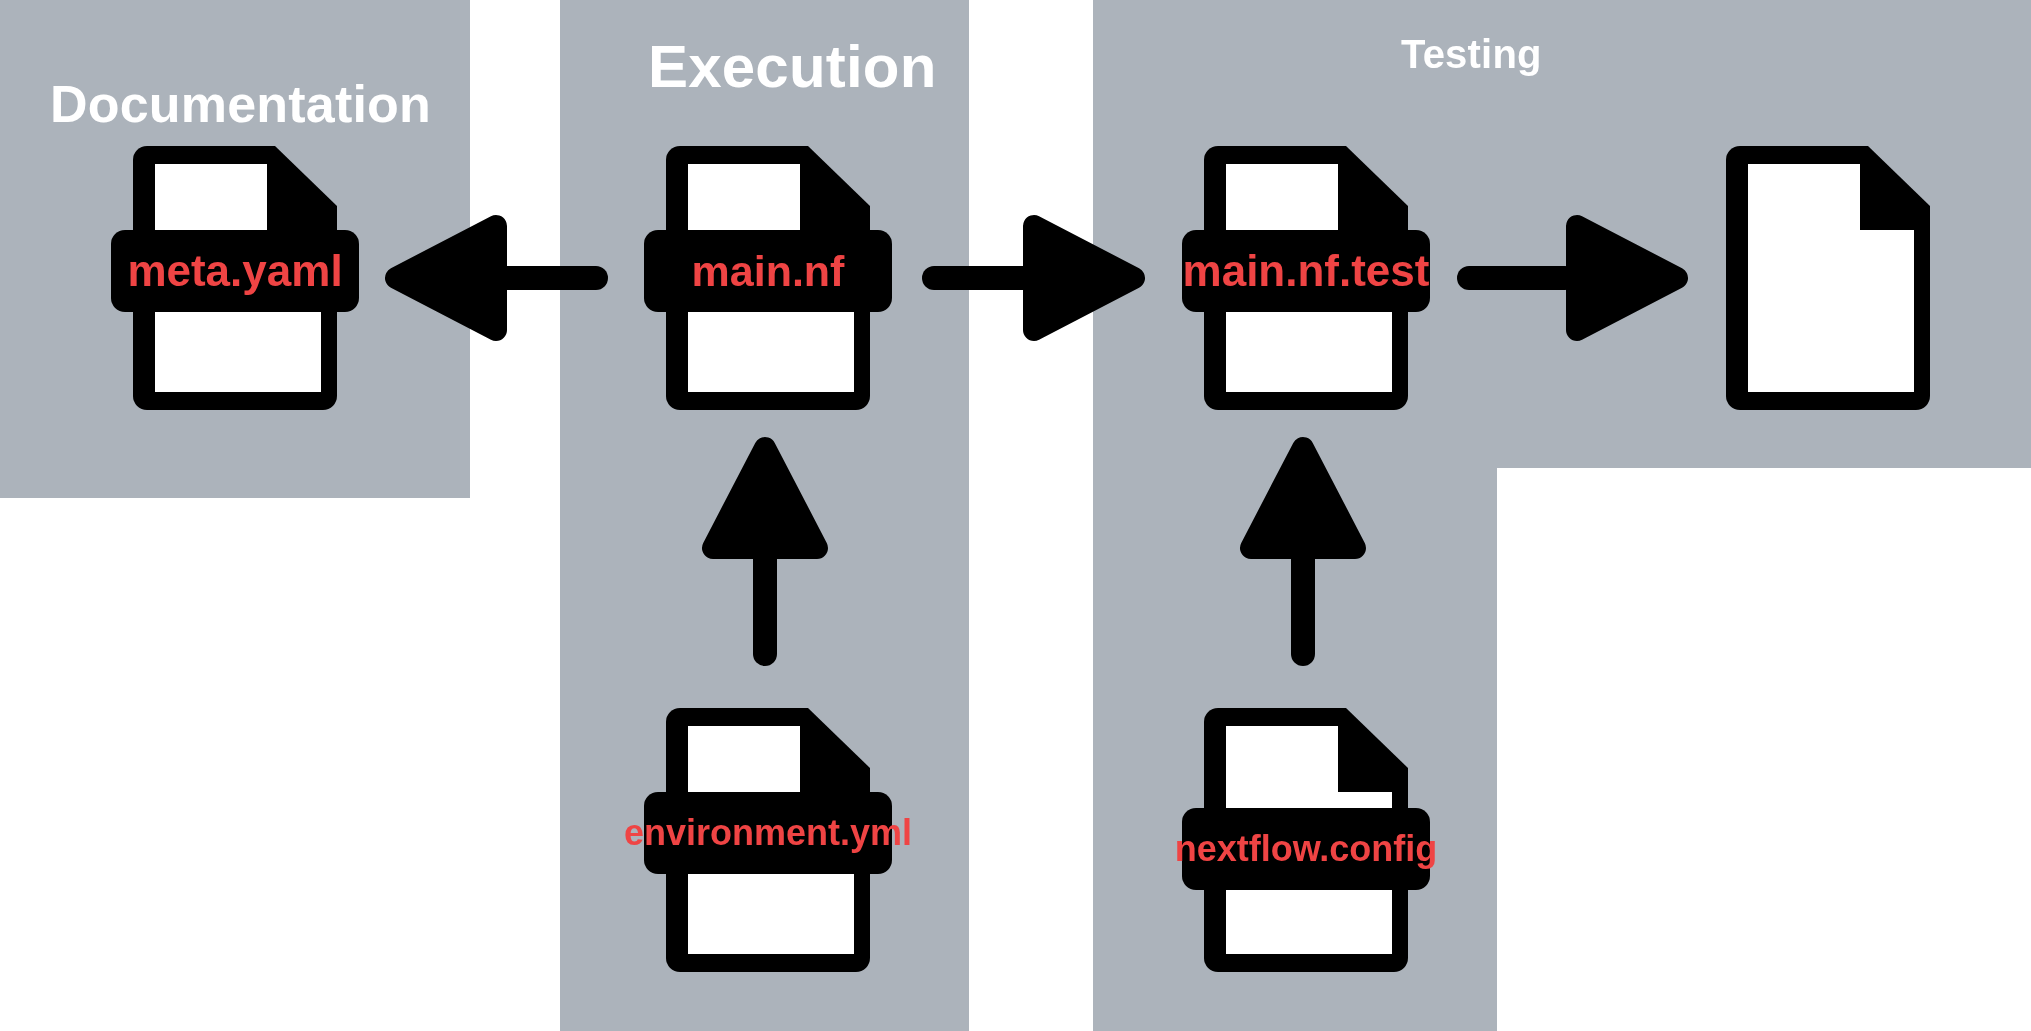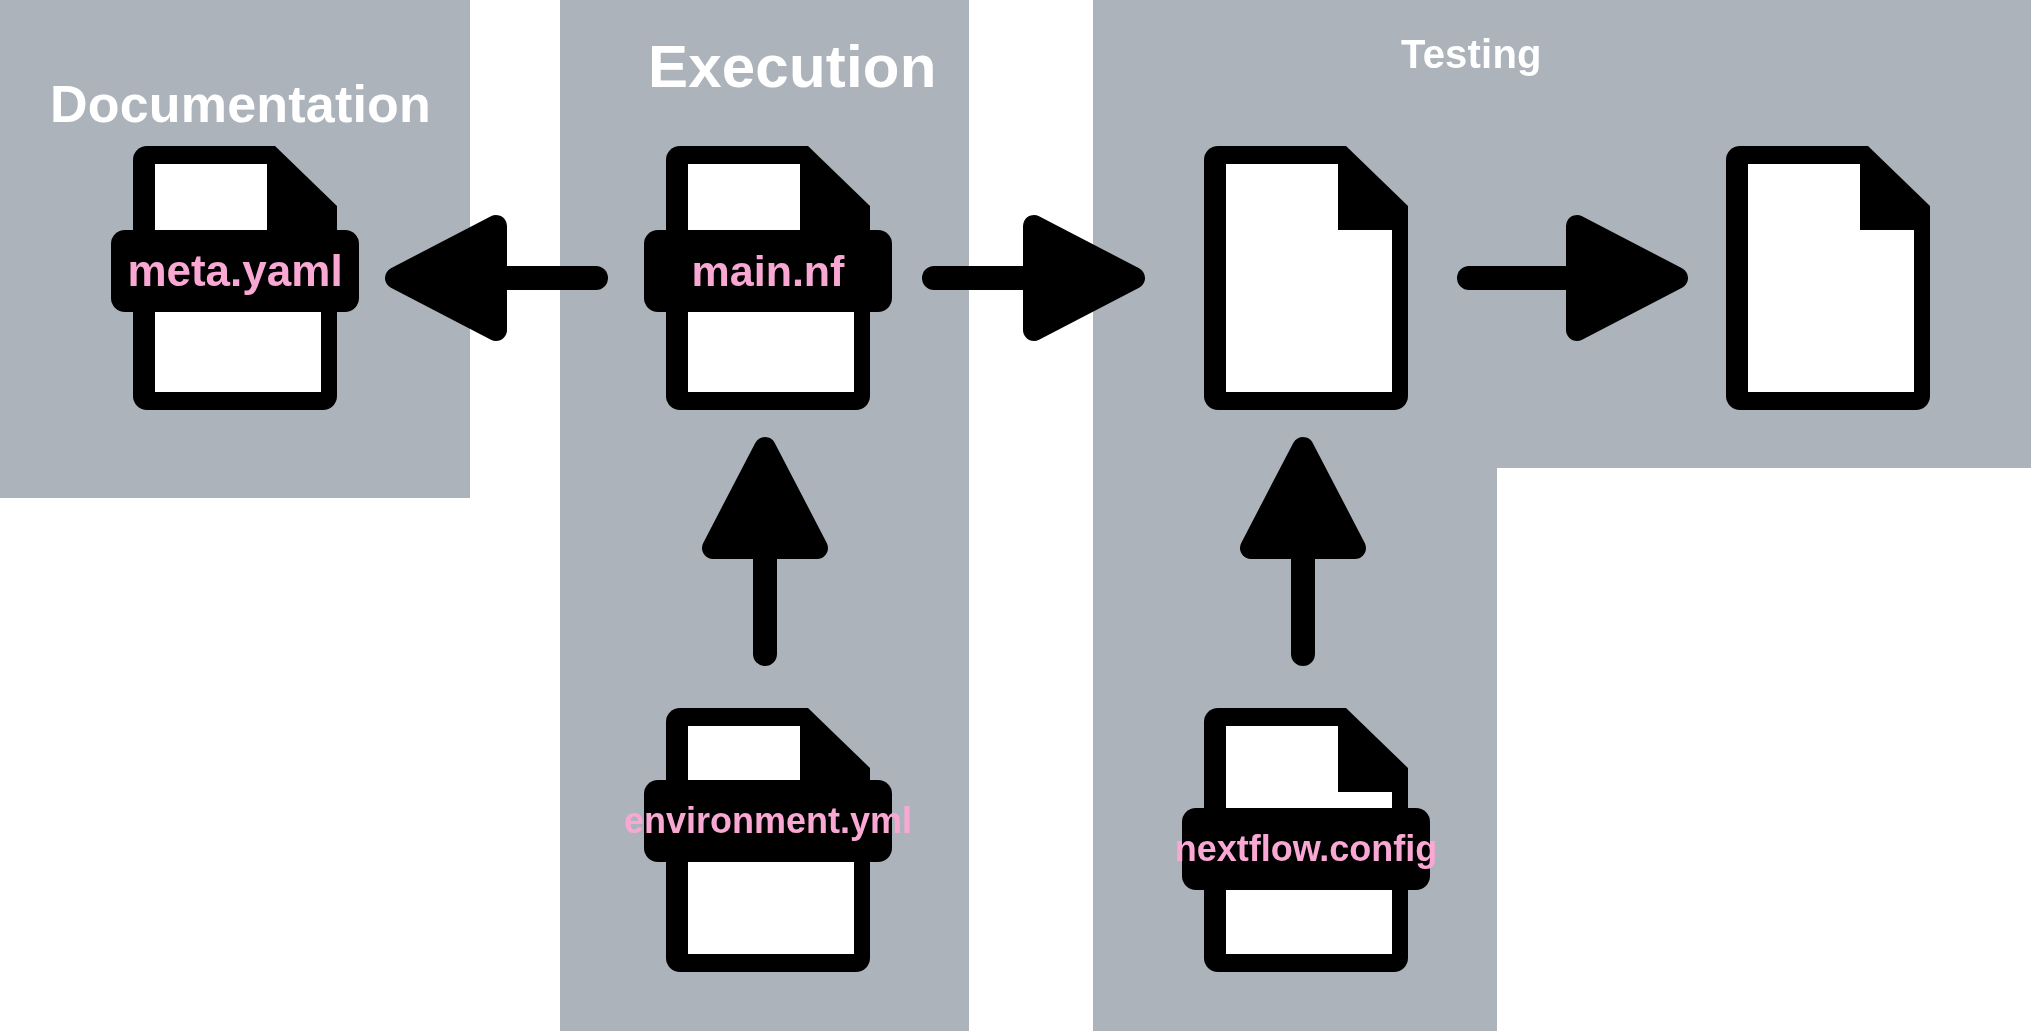--- a/index.html
+++ b/index.html
@@ -16,21 +16,21 @@
 
   
   .file{position:absolute;}
   .file svg{display:block;width:100%;height:100%;overflow:visible;}
   .file .label-band{
     position:absolute;left:-14px;right:-14px;
     display:flex;align-items:center;justify-content:center;
     background:#000;border-radius:14px;
   }
   .file .label-band span{
-    color:#f9a8d4;font-weight:bold;white-space:nowrap;
+    color:#ef4444;font-weight:bold;white-space:nowrap;
     font-family:"Liberation Sans",sans-serif;
     line-height:1;
   }
 
   
   .arrow{position:absolute;}
   .arrow svg{display:block;overflow:visible;}
 </style>
 </head>
 <body>
@@ -68,35 +68,38 @@
     <div class="label-band" style="top:92px;height:82px;">
       <span style="font-size:43px;">main.nf</span>
     </div>
   </div>
 
   <div class="file" style="left:1196px;top:138px;width:220px;height:280px;">
     <svg viewBox="0 0 220 280" preserveAspectRatio="none">
       <path d="M22 8 H150 L212 68 V258 A14 14 0 0 1 198 272 H22 A14 14 0 0 1 8 258 V22 A14 14 0 0 1 22 8 Z" fill="#000"></path>
       <path d="M30 26 H142 V92 H196 V254 H30 Z" fill="#fff"></path>
     </svg>
+    <div class="label-band" style="top:92px;height:82px;">
+      <span style="font-size:44px;">main.nf.test</span>
+    </div>
   </div>
 
   <div class="file" style="left:1718px;top:138px;width:220px;height:280px;">
     <svg viewBox="0 0 220 280" preserveAspectRatio="none">
       <path d="M22 8 H150 L212 68 V258 A14 14 0 0 1 198 272 H22 A14 14 0 0 1 8 258 V22 A14 14 0 0 1 22 8 Z" fill="#000"></path>
       <path d="M30 26 H142 V92 H196 V254 H30 Z" fill="#fff"></path>
     </svg>
   </div>
 
   <div class="file" style="left:658px;top:700px;width:220px;height:280px;">
     <svg viewBox="0 0 220 280" preserveAspectRatio="none">
       <path d="M22 8 H150 L212 68 V258 A14 14 0 0 1 198 272 H22 A14 14 0 0 1 8 258 V22 A14 14 0 0 1 22 8 Z" fill="#000"></path>
       <path d="M30 26 H142 V92 H196 V254 H30 Z" fill="#fff"></path>
     </svg>
-    <div class="label-band" style="top:80px;height:82px;">
+    <div class="label-band" style="top:92px;height:82px;">
       <span style="font-size:36px;">environment.yml</span>
     </div>
   </div>
 
   <div class="file" style="left:1196px;top:700px;width:220px;height:280px;">
     <svg viewBox="0 0 220 280" preserveAspectRatio="none">
       <path d="M22 8 H150 L212 68 V258 A14 14 0 0 1 198 272 H22 A14 14 0 0 1 8 258 V22 A14 14 0 0 1 22 8 Z" fill="#000"></path>
       <path d="M30 26 H142 V92 H196 V254 H30 Z" fill="#fff"></path>
     </svg>
     <div class="label-band" style="top:108px;height:82px;">

